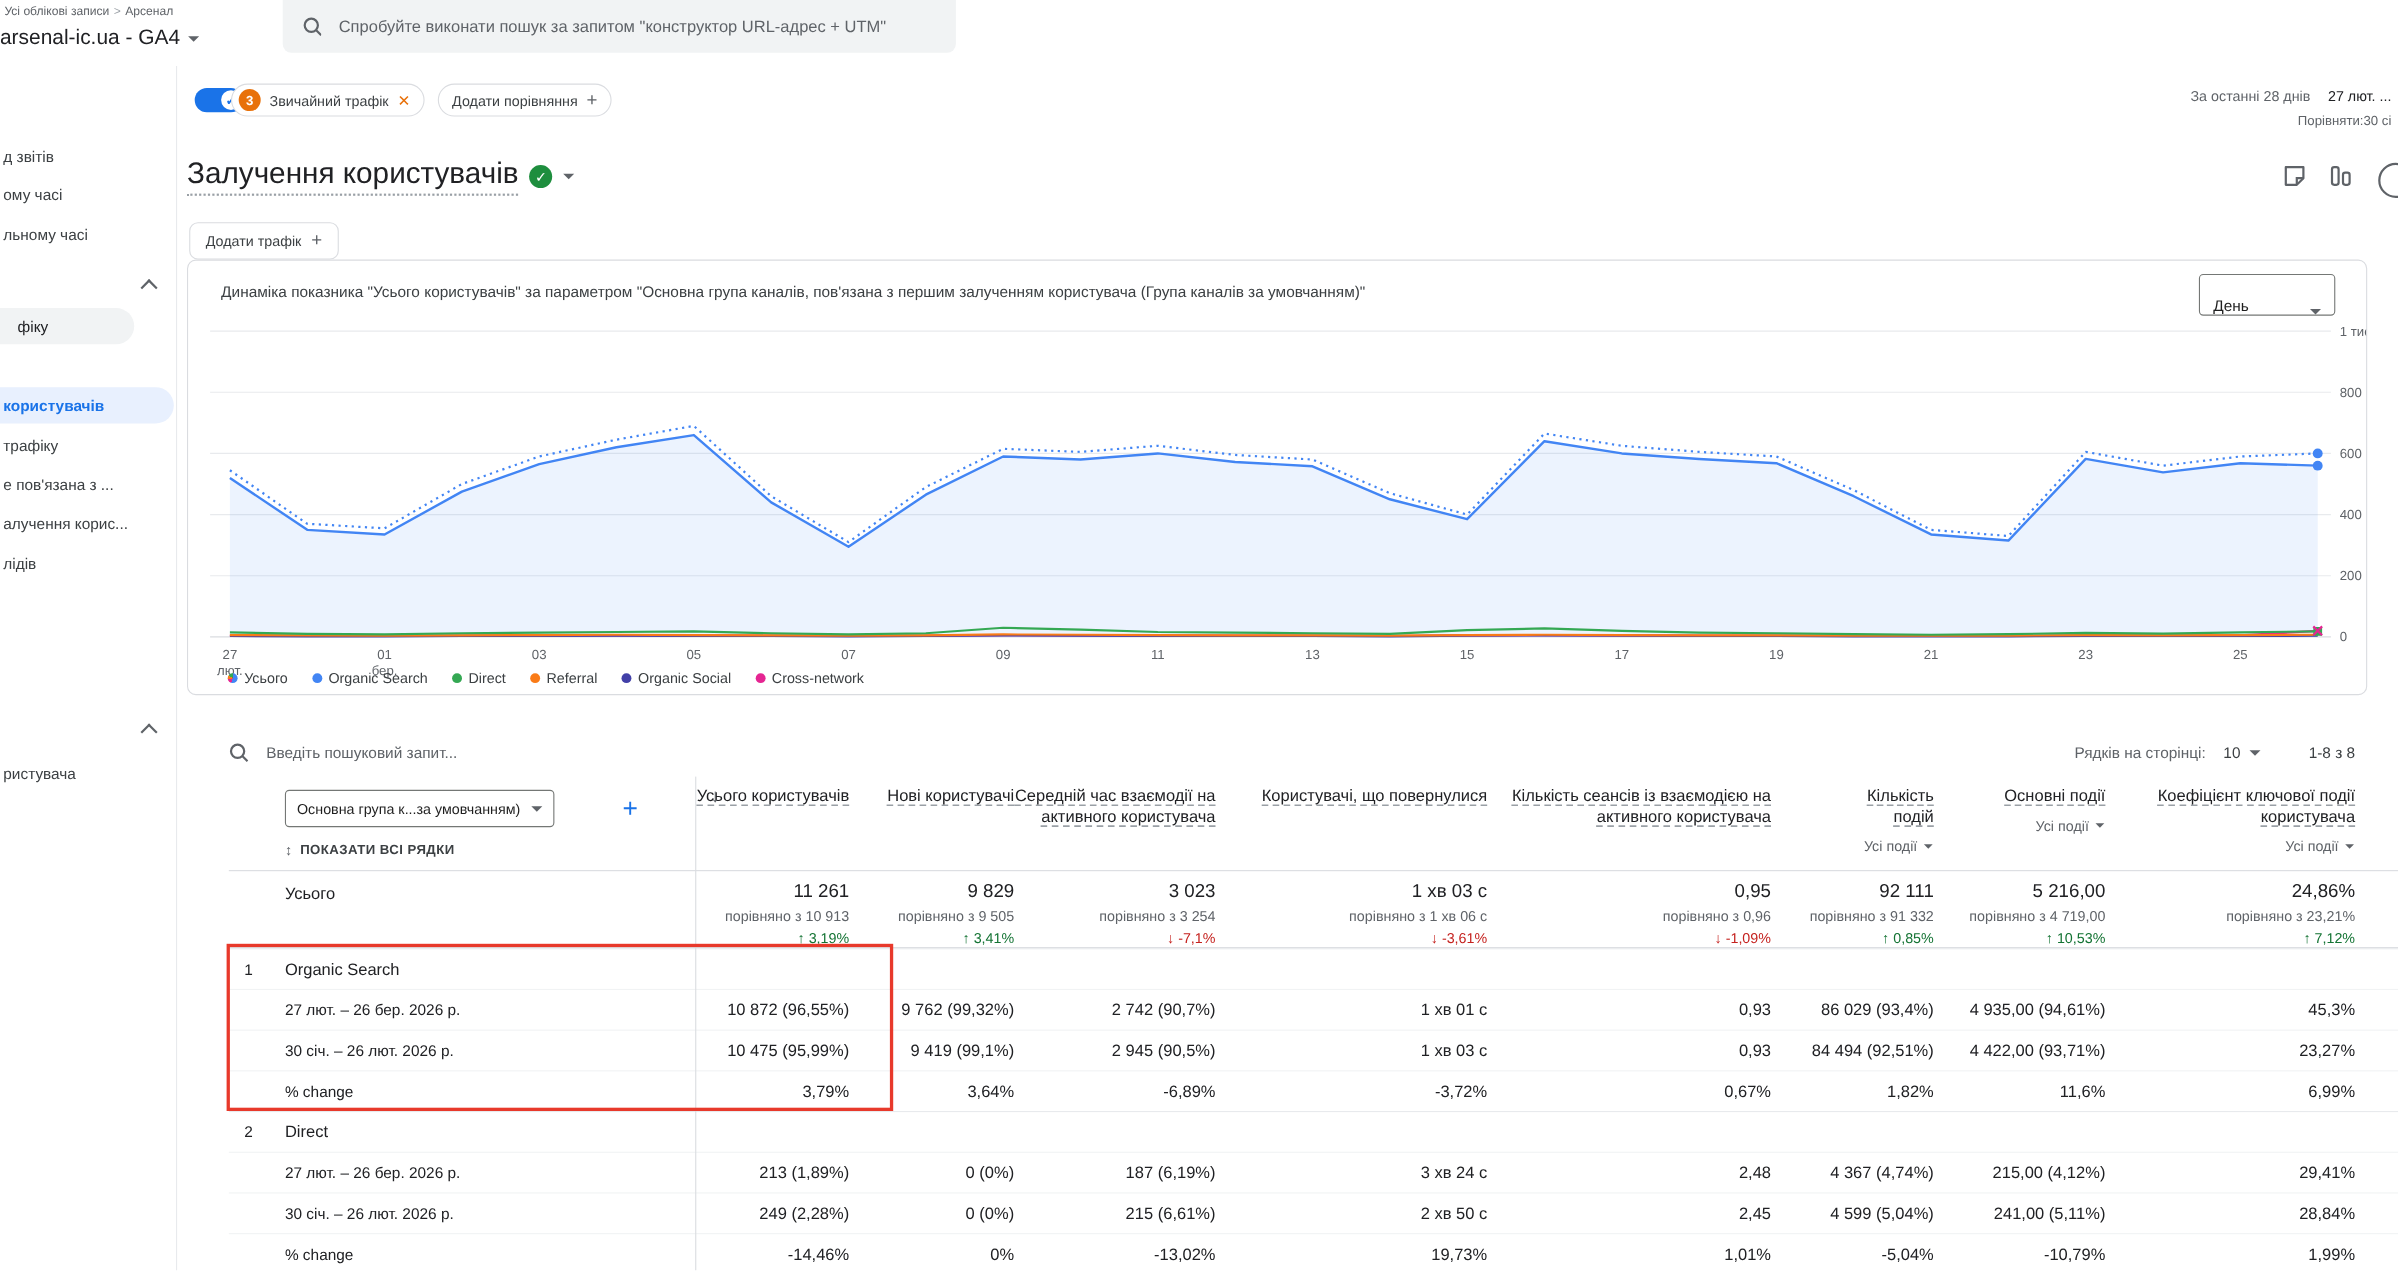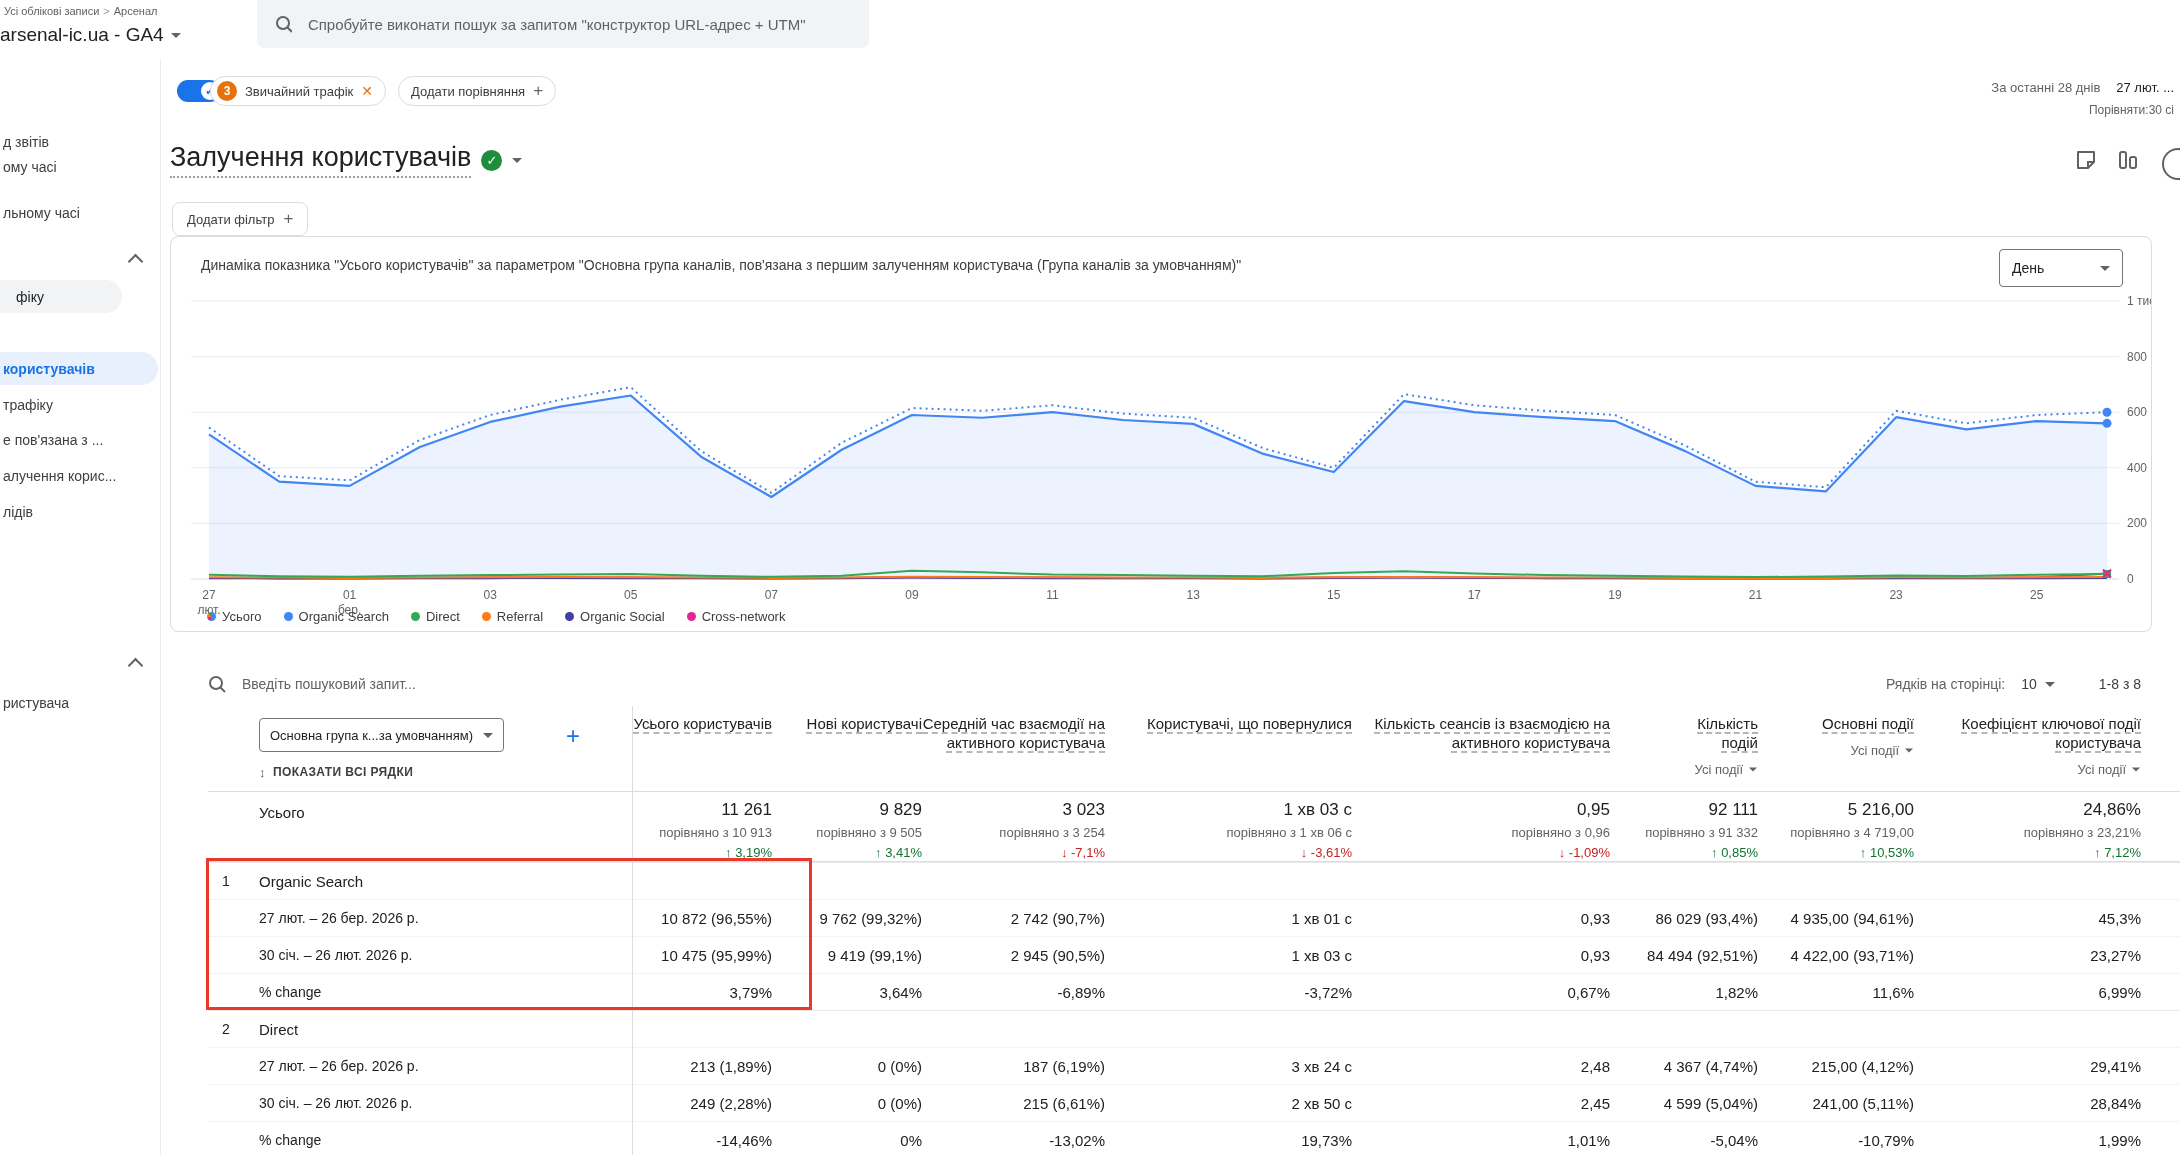--- a/index.html
+++ b/index.html
@@ -42,21 +42,21 @@
   .pt-text{font-size:27px;color:#202124;border-bottom:2px dotted #9aa0a6;padding-bottom:3px;}
   .ok-badge{width:21px;height:21px;border-radius:50%;background:#1e8e3e;color:#fff;font-size:13px;display:flex;align-items:center;justify-content:center;cursor:pointer;}
   .title-icons{position:absolute;top:148px;right:40px;display:flex;gap:18px;}
   .half-circle{position:absolute;right:-14px;top:148px;width:28px;height:28px;border:2px solid #5f6368;border-radius:50%;}
   .filter-btn{position:absolute;left:172px;top:202px;height:34px;border:1px solid #dadce0;border-radius:8px;display:flex;align-items:center;gap:9px;padding:0 14px;font-size:13px;color:#3c4043;background:#fff;box-sizing:border-box;cursor:pointer;}
   .fplus{font-size:17px;color:#5f6368;}
 
   
   .card{position:absolute;left:170px;top:236px;width:1982px;height:396px;border:1px solid #dadce0;border-radius:8px;box-sizing:border-box;background:#fff;}
   .card-title{position:absolute;left:30px;top:20px;font-size:14px;color:#3c4043;white-space:nowrap;max-width:1760px;overflow:hidden;}
-  .interval{position:absolute;right:28px;top:12px;width:124px;height:38px;border:1px solid #747775;border-radius:4px;display:flex;align-items:center;justify-content:space-between;padding:0 12px;font-size:14px;color:#1f1f1f;box-sizing:border-box;cursor:pointer;background:#fff;}
+  .interval{position:absolute;right:28px;top:12px;width:124px;height:38px;border:1px solid #747775;border-radius:4px;display:flex;align-items:flex-end;justify-content:space-between;padding:0 12px;font-size:14px;color:#1f1f1f;box-sizing:border-box;cursor:pointer;background:#fff;}
   #chart-svg{position:absolute;left:0;top:0;}
   .legend{position:absolute;left:36px;bottom:7px;display:flex;gap:22px;align-items:center;font-size:13px;color:#3c4043;}
   .litem{display:flex;align-items:center;gap:6px;cursor:pointer;}
   .ldot{width:9px;height:9px;border-radius:50%;display:inline-block;}
   .ldot.multi{background:conic-gradient(#4285f4 0 55%,#e52592 55% 70%,#fa7b17 70% 85%,#34a853 85% 100%);}
 
   
   .table{position:absolute;left:208px;top:662px;width:1972px;bottom:0;--cols:424px 140px 150px 183px 247px 258px 148px 156px 227px;}
   .t-search{position:relative;height:44px;display:flex;align-items:center;gap:14px;}
   .t-search input{border:0;outline:none;font-size:14px;color:#5f6368;width:500px;font-family:inherit;}
@@ -116,21 +116,21 @@
           <line x1="12.5" y1="12.5" x2="17" y2="17" stroke="#5f6368" stroke-width="2"></line>
         </svg>
       <input type="text" placeholder="Спробуйте виконати пошук за запитом &quot;конструктор URL-адрес + UTM&quot;" style="">
     </div>
   </div>
 
   <nav class="sidebar" id="sidebar">
     <span class="side-chev" style="top:196px"></span>
     <span class="side-chev" style="top:600px"></span>
   <div class="side-item" style="top: 65px;">д звітів</div>
-      <div class="side-item" style="top: 90px; text-align: center;">ому часі</div>
+      <div class="side-item" style="top: 100px; text-align: center;">ому часі</div>
       <div class="side-item" style="top: 136px;">льному часі</div>
       <div class="side-item hovered" style="top: 220px;">фіку</div>
       <div class="side-item selected" style="top: 292px;">користувачів</div>
       <div class="side-item" style="top: 328px;">трафіку</div>
       <div class="side-item" style="top: 363px;">е пов'язана з ...</div>
       <div class="side-item" style="top: 399px;">алучення корис...</div>
       <div class="side-item" style="top: 435px;">лідів</div>
       <div class="side-item" style="top: 626px;">ристувача</div>
     </nav>
 
@@ -164,21 +164,21 @@
         <path d="M14 20 v-6 h6" fill="none" stroke="#5f6368" stroke-width="2"></path>
       </svg>
     <svg width="24" height="24">
         <rect x="4" y="4" width="6" height="16" rx="2" fill="none" stroke="#5f6368" stroke-width="2"></rect>
         <rect x="14" y="9" width="6" height="11" rx="2" fill="none" stroke="#5f6368" stroke-width="2"></rect>
       </svg>
   </div>
   <div class="half-circle"></div>
 
   <div class="filter-btn">
-    <span>Додати фільтр</span>
+    <span>Додати трафік</span>
     <span class="fplus">+</span>
   </div>
 
   <div class="card">
     <div class="card-title">Динаміка показника "Усього користувачів" за параметром "Основна група каналів, пов'язана з першим залученням користувача (Група каналів за умовчанням)"</div>
     <div class="interval">
       <span>День</span>
       <span class="tri"></span>
     </div>
     <svg id="chart-svg" width="1980" height="394">

